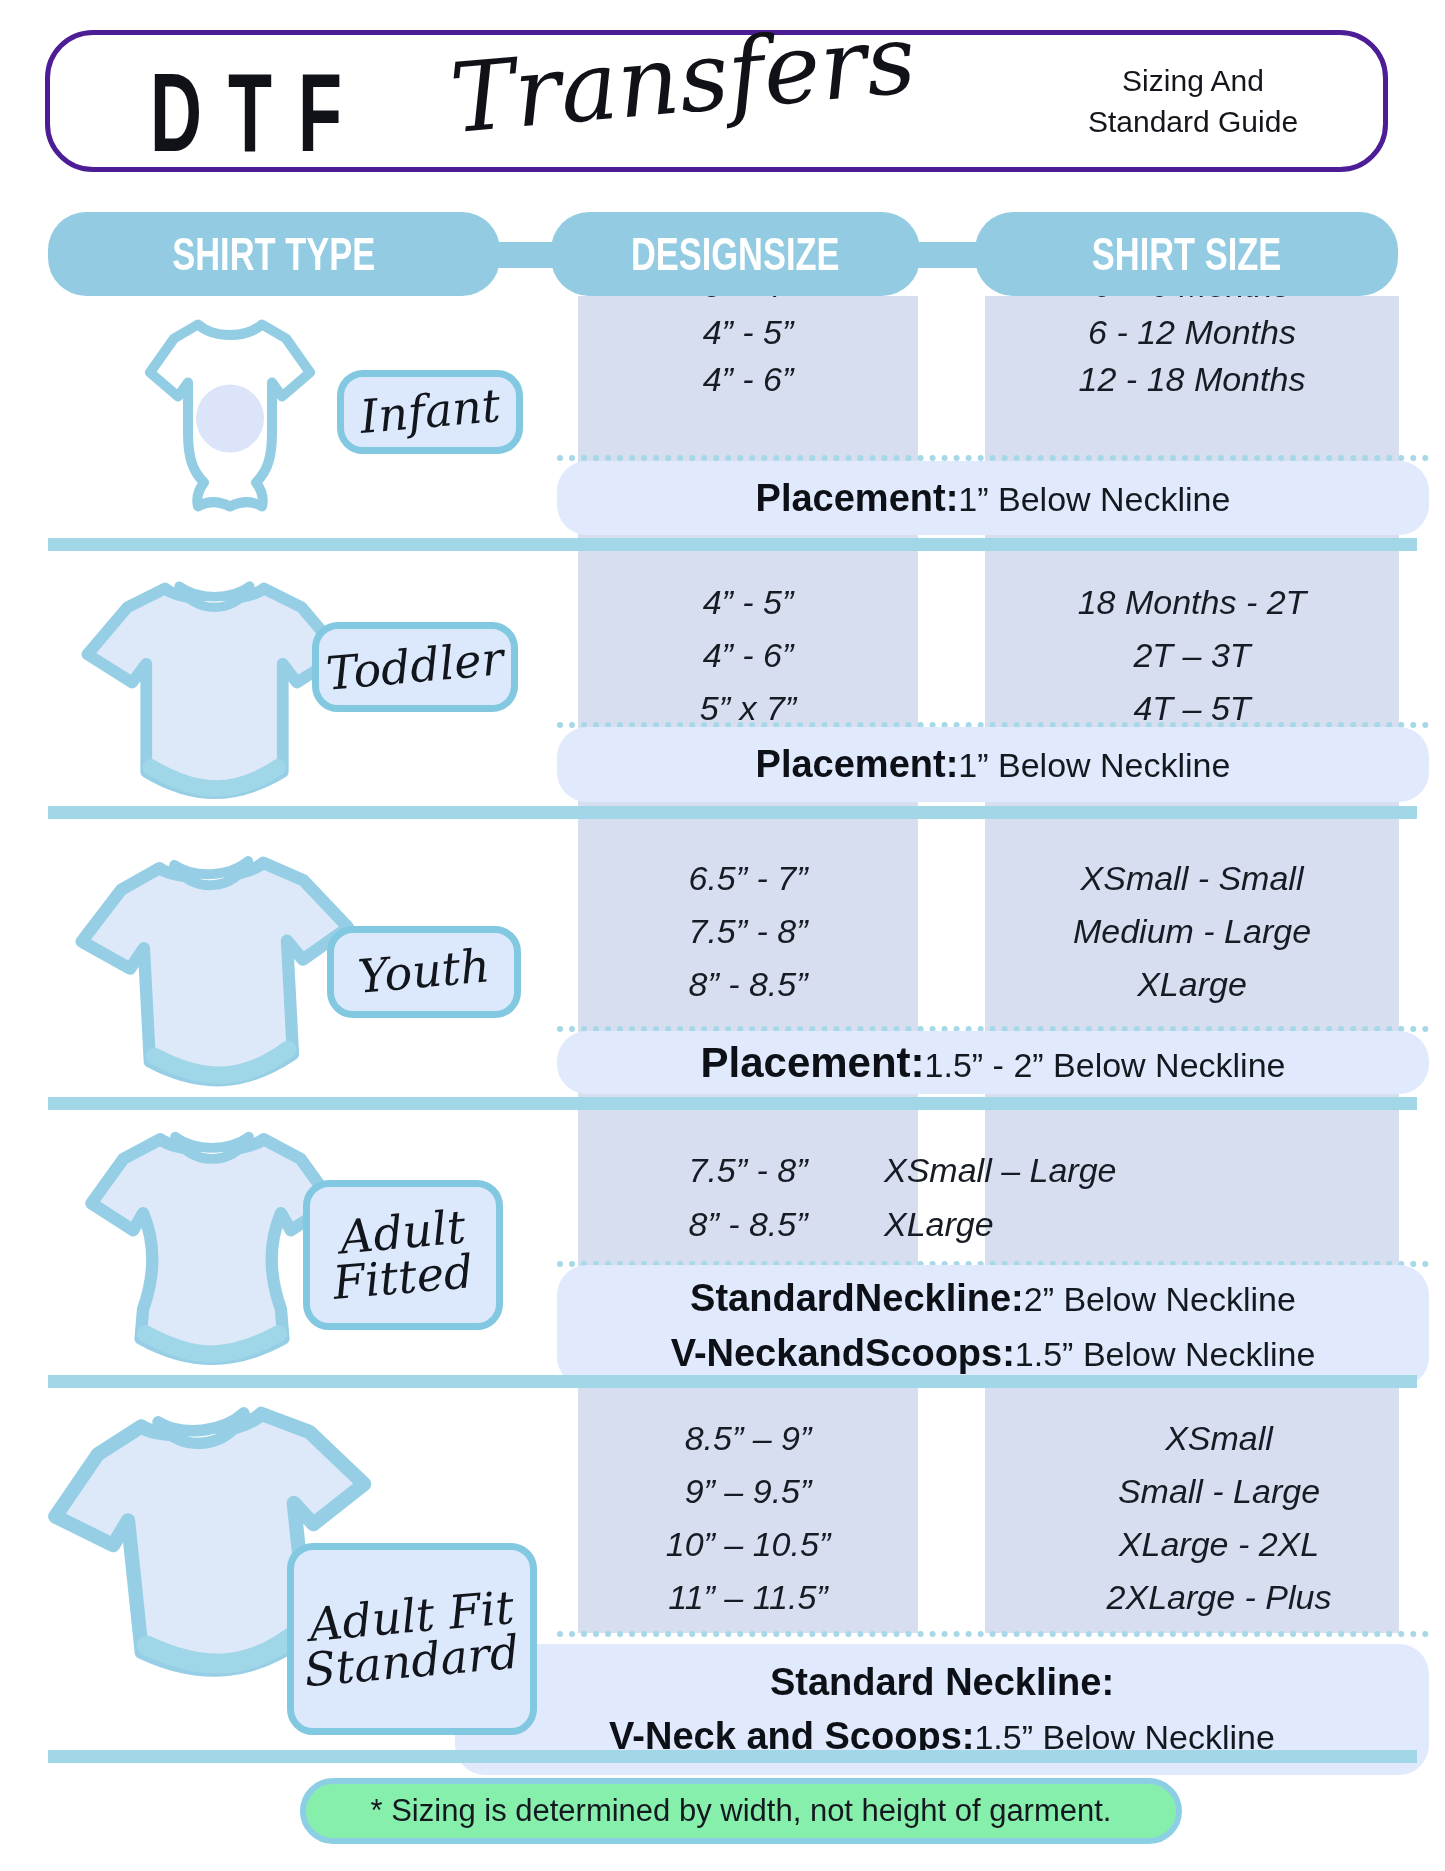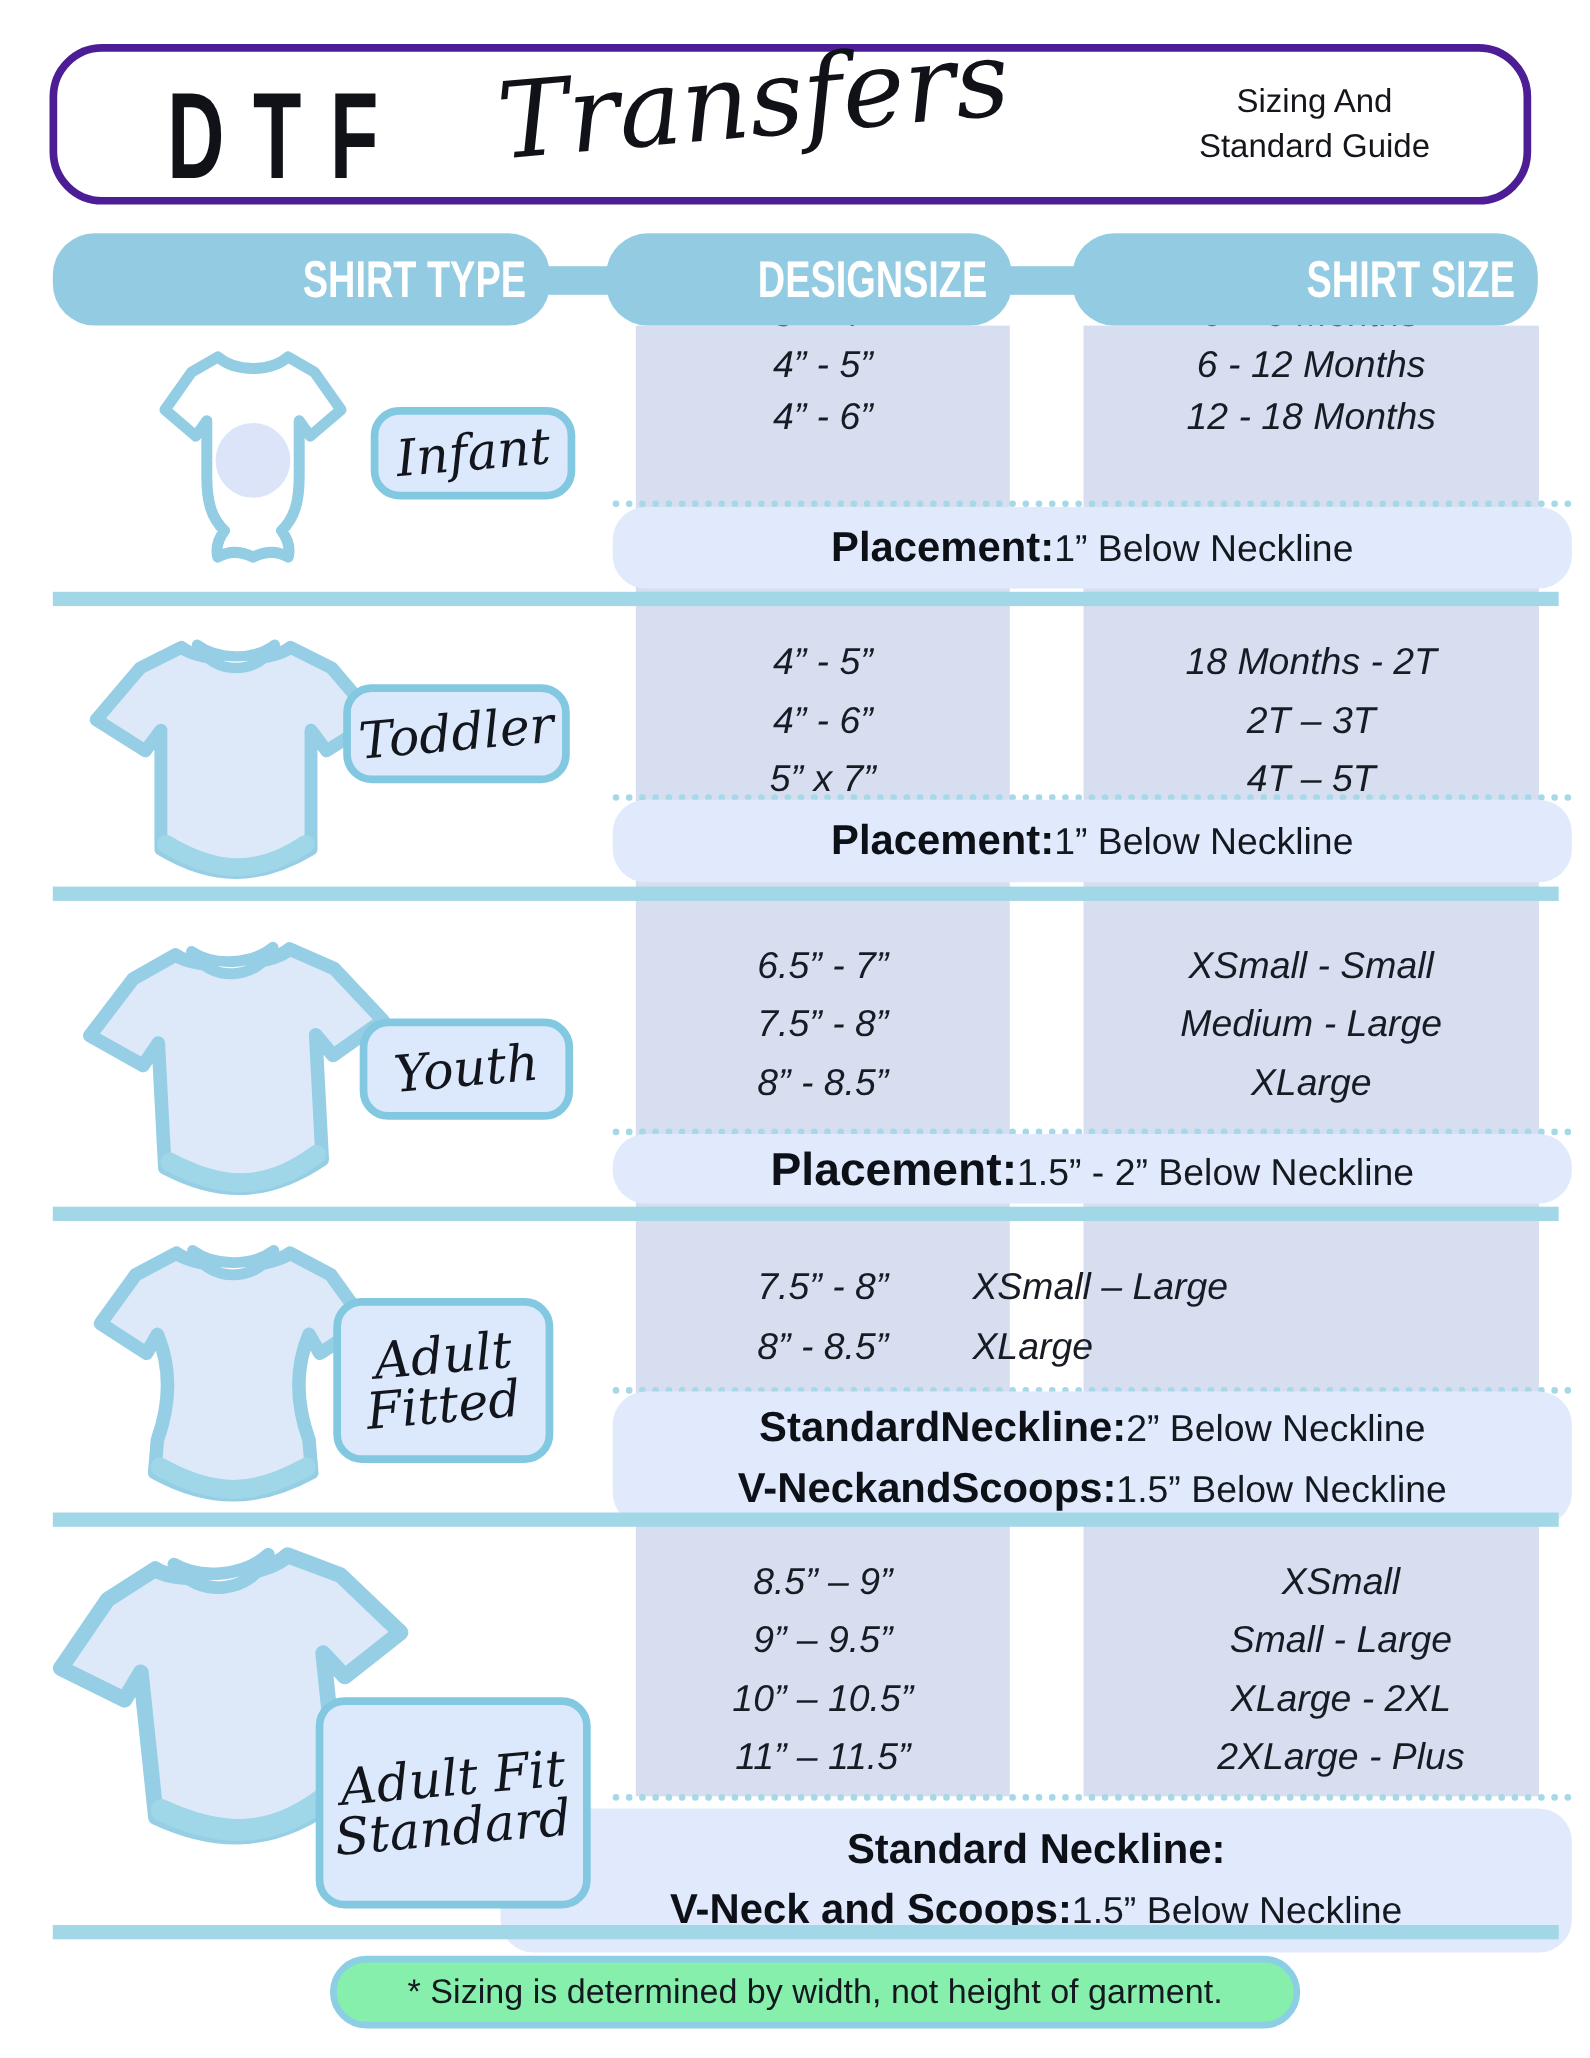--- a/index.html
+++ b/index.html
@@ -1,31 +1,31 @@
 <!DOCTYPE html>
 <html><head>
 <meta charset="utf-8">
 <style>
   html,body{margin:0;padding:0;background:#ffffff;}
   body{font-family:"Liberation Sans",sans-serif;color:#171c24;}
   .canvas{position:relative;width:1445px;height:1871px;background:#ffffff;overflow:hidden;}
 
   
-  .header-box{position:absolute;left:45px;top:40px;width:1333px;height:132px;
-    border:7px solid #4c1d95;border-radius:48px;background:#ffffff;}
+  .header-box{position:absolute;left:45px;top:30px;width:1333px;height:132px;
+    border:5px solid #4c1d95;border-radius:48px;background:#ffffff;}
   .dtf{position:absolute;left:100px;top:14px;font-size:72px;font-weight:600;
     letter-spacing:26px;transform:scaleY(1.55);transform-origin:top;color:#101218;}
   .transfers{position:absolute;left:400px;top:-12px;font-size:96px;
     font-family:"DejaVu Serif",serif;font-style:italic;color:#101218;transform:rotate(-5deg);}
   .subtitle{position:absolute;right:40px;top:26px;width:300px;text-align:center;
     font-size:30px;line-height:1.35;color:#14161c;}
 
   
   .colpill{position:absolute;top:212px;height:84px;background:#93cce2;border-radius:38px;
-    display:flex;align-items:center;justify-content:flex-end;z-index:6;}
+    display:flex;align-items:center;justify-content:center;z-index:6;}
   .colpill span{color:#ffffff;font-weight:700;font-size:42px;letter-spacing:0px;
     transform:scale(0.82,1.12);white-space:nowrap;}
   .connector{position:absolute;top:242px;height:26px;background:#93cce2;z-index:5;}
 
   
   .strip{position:absolute;top:296px;height:1337px;background:#d6def0;z-index:1;}
 
   
   .vals{position:absolute;z-index:2;text-align:center;font-size:34px;font-weight:500;color:#171c24;}
   .vals div{display:block;font-style:italic;}

